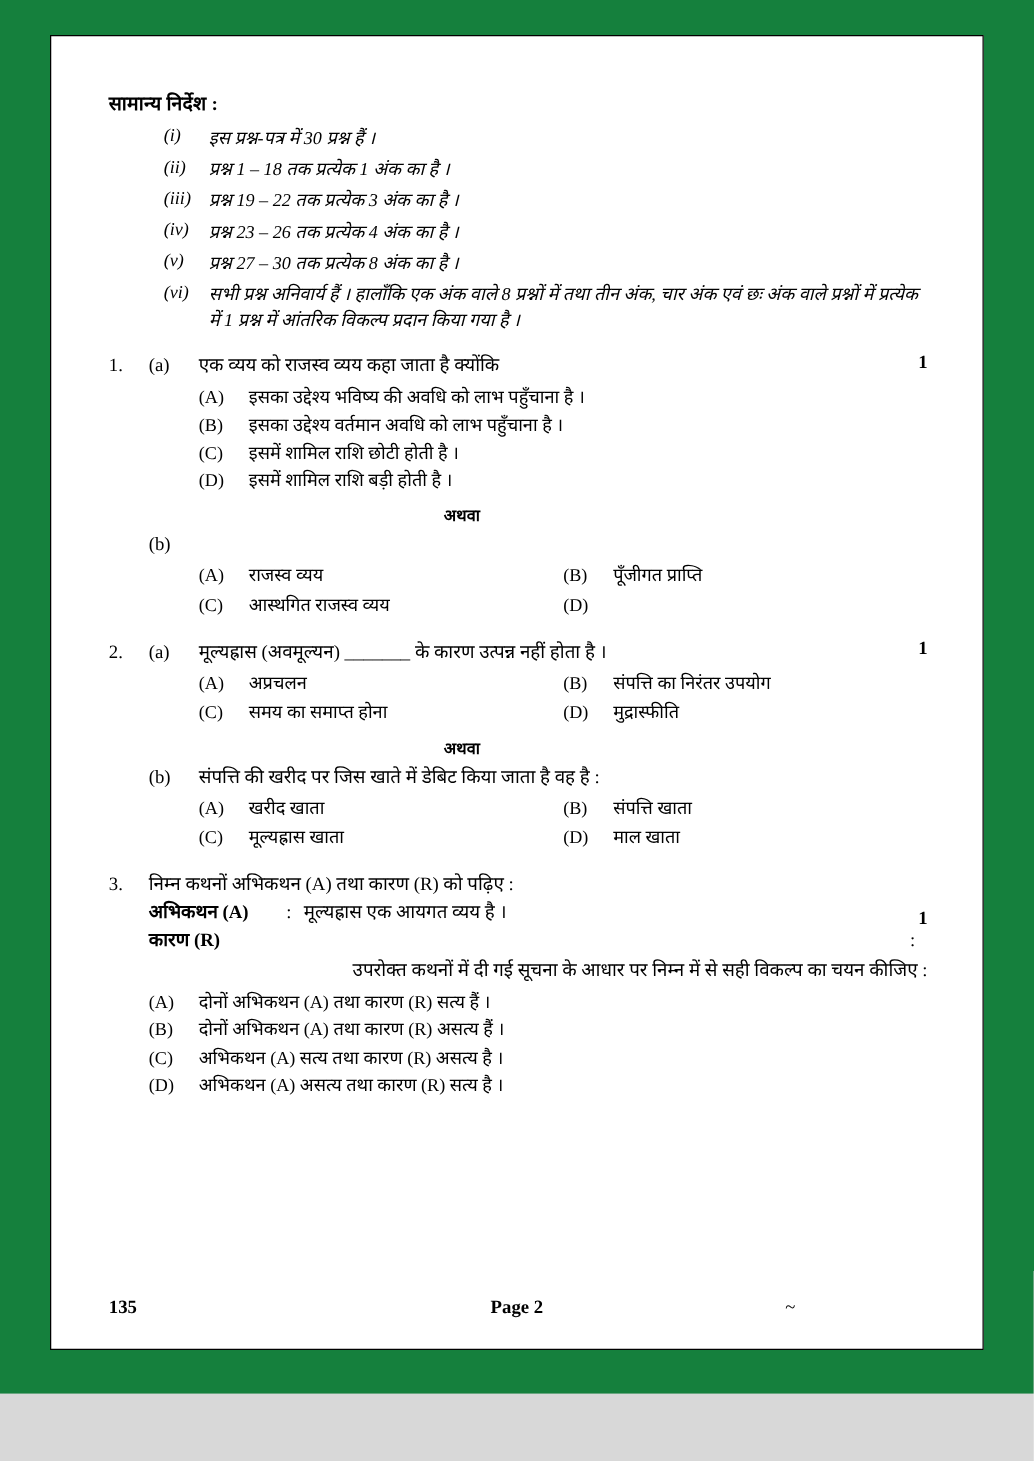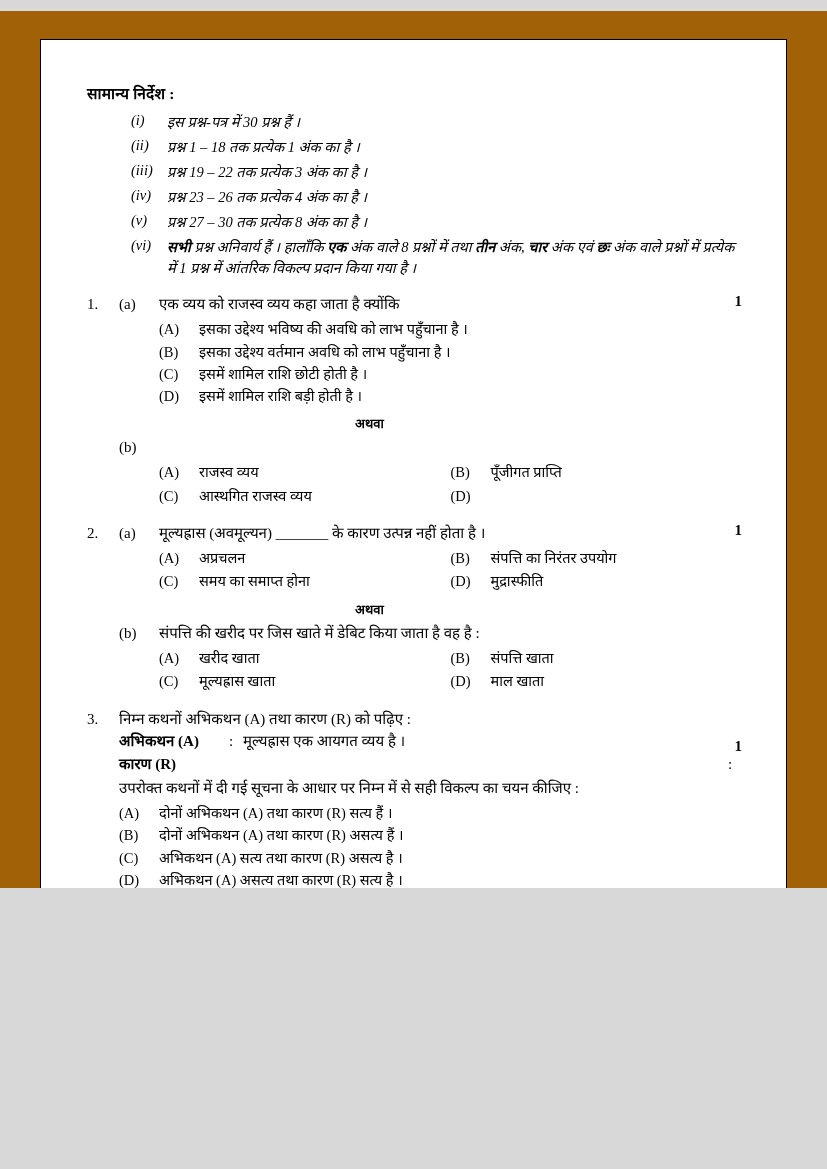--- a/index.html
+++ b/index.html
@@ -5,24 +5,24 @@
   html, body {
     margin: 0;
     padding: 0;
     background: #d8d8d8;
   }
   body {
     font-family: "Liberation Serif", serif;
   }
   .page {
     width: 827px;
-    height: 877px;
-    background: #a16207;
+    height: 1115px;
+    background: #15803d;
     position: relative;
-    margin: 11px auto;
+    margin: 0 auto;
     overflow: hidden;
     box-sizing: border-box;
   }
   .sheet {
     position: absolute;
     left: 40px;
     top: 28px;
     width: 747px;
     height: 1052px;
     border: 1px solid #000;
@@ -56,21 +56,21 @@
     flex: none;
     font-style: italic;
     text-align: left;
     padding-left: 6px;
     box-sizing: border-box;
   }
   .instr-txt {
     font-style: italic;
     line-height: 1.42;
   }
-  .instr-txt b { font-weight: bold; font-style: italic; }
+  .instr-txt b { font-weight: normal; font-style: italic; }
 
   .q {
     margin-top: 14px;
     position: relative;
   }
   .q-line {
     display: flex;
     align-items: flex-start;
     font-size: 15px;
     line-height: 1.5;
@@ -145,20 +145,21 @@
   }
   .ar-colon {
     width: 14px;
     flex: none;
   }
   .ar-txt { flex: 1; }
   .plain-ind {
     margin-left: 32px;
     font-size: 15px;
     line-height: 1.55;
+    text-align: right;
   }
   .opts-q3 {
     margin-left: 32px;
     margin-top: 2px;
   }
   .footer {
     position: absolute;
     left: 46px;
     right: 46px;
     bottom: 24px;

